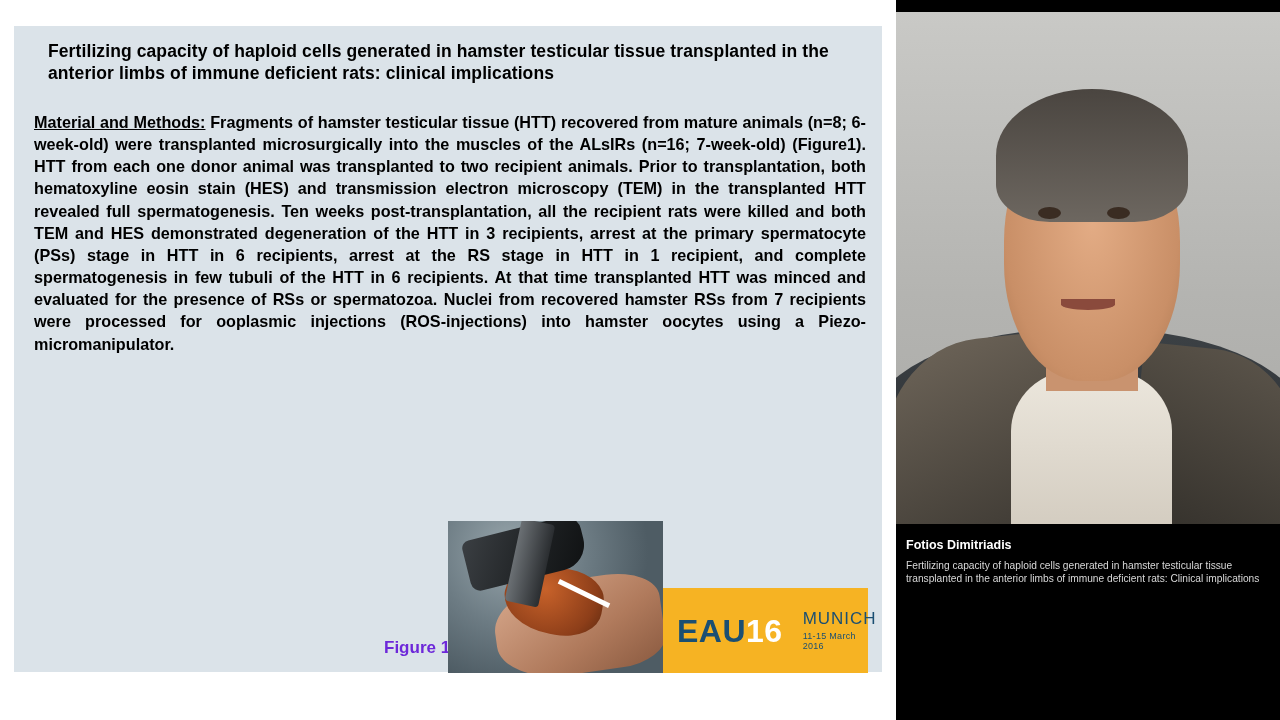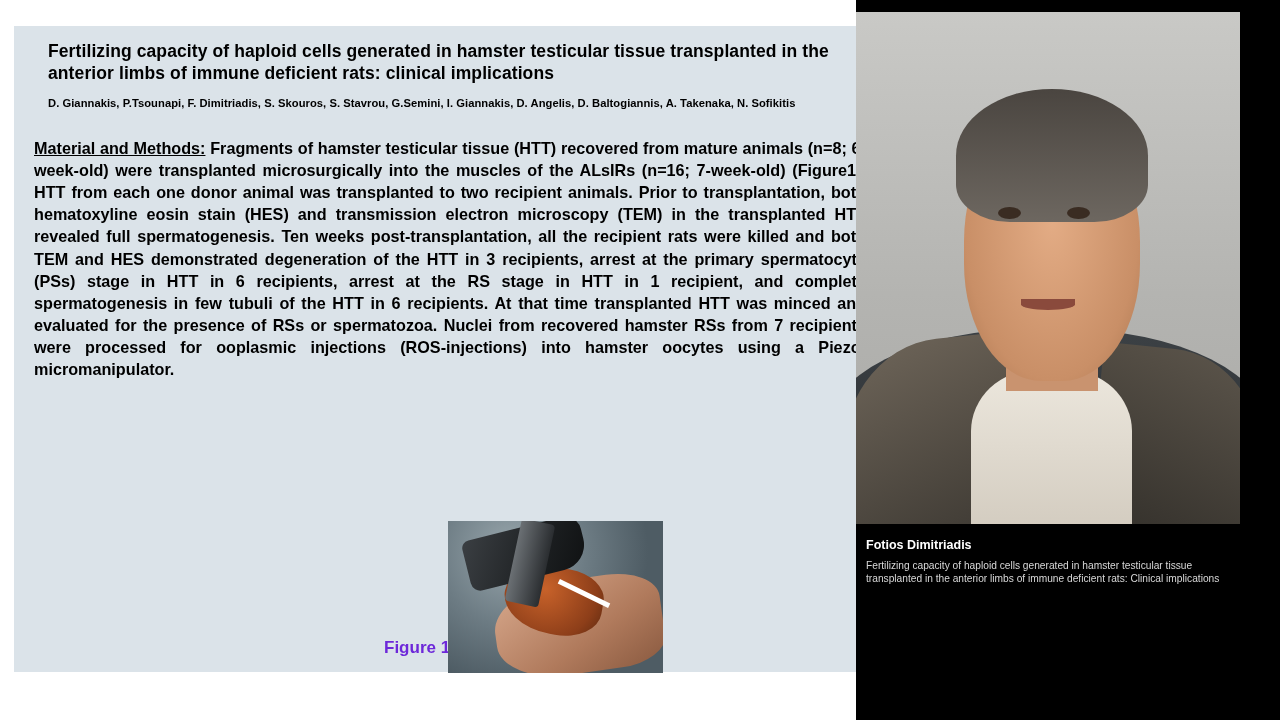--- a/index.html
+++ b/index.html
@@ -195,21 +195,21 @@
   .eau-date {
     font-size: 9px;
     color: #1b4f72;
     letter-spacing: 0.3px;
     margin-top: 3px;
   }
 
   
   .speaker-panel {
     position: absolute;
-    left: 856px;
+    left: 896px;
     top: 0;
     width: 384px;
     height: 720px;
     background: #000;
   }
   .speaker-video {
     position: absolute;
     left: 0;
     top: 12px;
     width: 384px;
@@ -331,39 +331,46 @@
 </head>
 <body>
 
 <div class="stage">
 
   <div class="slide-panel">
     <div class="slide">
 
       <div class="slide-title">Fertilizing capacity of haploid cells generated in hamster testicular tissue transplanted in the anterior limbs of immune deficient rats: clinical implications</div>
 
-      <div class="authors">D. Giannakis, P.Tsounapi, F. Dimitriadis, S. Skouros, S. Stavrou, G.Semini, I. Giannakis, D. Angelis, D. Baltogiannis, A. Takenaka, N. Sofikitis</div>
 
 
       <div class="section methods">
         <span class="lead">Material and Methods:</span><span> Fragments of hamster testicular tissue (HTT) recovered from mature animals (n=8; 6-week-old) were transplanted microsurgically into the muscles of the ALsIRs (n=16; 7-week-old) (Figure1). HTT from each one donor animal was transplanted to two recipient animals. Prior to transplantation, both hematoxyline eosin stain (HES) and transmission electron microscopy (TEM) in the transplanted HTT revealed full spermatogenesis. Ten weeks post-transplantation, all the recipient rats were killed and both TEM and HES demonstrated degeneration of the HTT in 3 recipients, arrest at the primary spermatocyte (PSs) stage in HTT in 6 recipients, arrest at the RS stage in HTT in 1 recipient, and complete spermatogenesis in few tubuli of the HTT in 6 recipients. At that time transplanted HTT was minced and evaluated for the presence of RSs or spermatozoa. Nuclei from recovered hamster RSs from 7 recipients were processed for ooplasmic injections (ROS-injections) into hamster oocytes using a Piezo-micromanipulator.</span>
       </div>
 
       <div class="figure-label">Figure 1</div>
     </div>
 
     <div class="photo-inset">
       <div class="drape"></div>
       <div class="hand"></div>
       <div class="tissue"></div>
       <div class="instrument"></div>
       <div class="instrument2"></div>
       <div class="scalebar"></div>
     </div>
 
+    <div class="eau-badge">
+      <div class="eau-main"><span>EAU</span><span class="num">16</span></div>
+      <div class="eau-div"></div>
+      <div class="eau-right">
+        <div class="eau-city">MUNICH</div>
+        <div class="eau-date">11-15 March 2016</div>
+      </div>
+    </div>
   </div>
 
   <div class="speaker-panel">
     <div class="speaker-video">
       <div class="bg"></div>
       <div class="shoulders"></div>
       <div class="jacket-l"></div>
       <div class="jacket-r"></div>
       <div class="turtleneck"></div>
       <div class="neck"></div>

